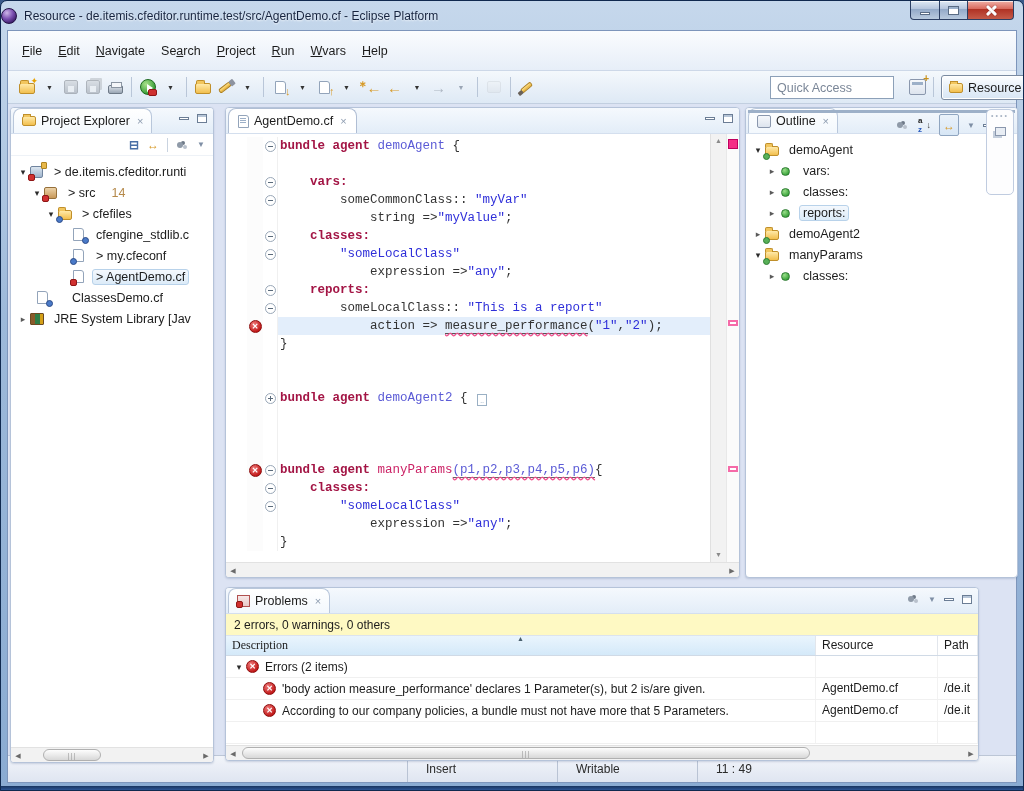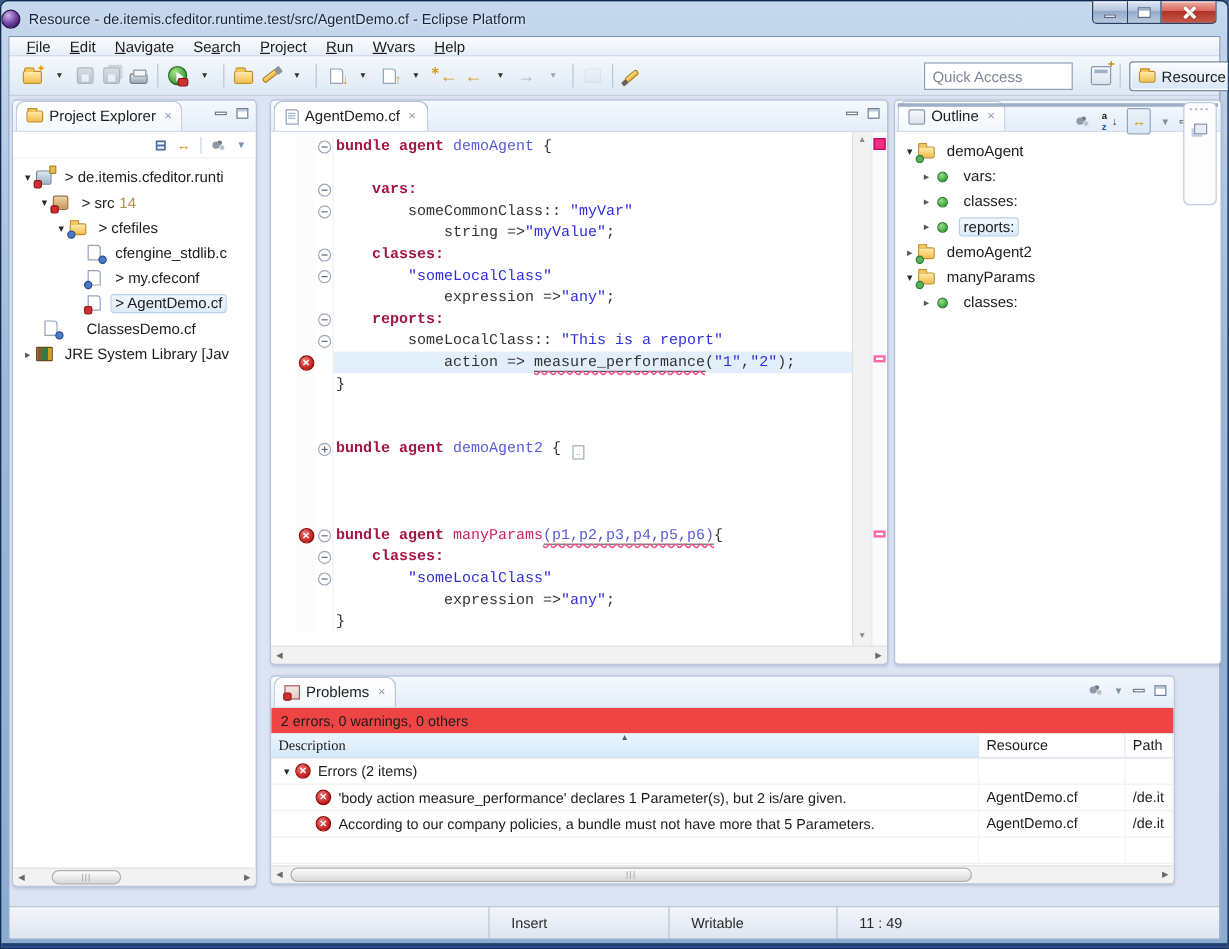--- a/index.html
+++ b/index.html
@@ -30,21 +30,21 @@
   .g-max{ width:11px; height:9px; border:1px solid #5a6c84; background:#fff; box-shadow:inset 0 2px 0 #9db2cc; }
   .g-close{ position:relative; width:12px; height:12px; }
   .g-close::before,.g-close::after{ content:""; position:absolute; left:5px; top:0; width:3px; height:13px; background:#fff; border-radius:1px; box-shadow:0 0 1px #701010;}
   .g-close::before{ transform:rotate(45deg);} .g-close::after{ transform:rotate(-45deg);}
 
   
   .client{ position:absolute; top:29px; left:6px; right:6px; bottom:7px;
     background:#e7ecf7; border:1px solid #7d95bb; display:flex; flex-direction:column; }
 
   
-  .menubar{ height:16px; background:linear-gradient(#fafcfe,#e7eef8); border-bottom:1px solid #cdd8e8;
+  .menubar{ height:40px; background:linear-gradient(#fafcfe,#e7eef8); border-bottom:1px solid #cdd8e8;
     display:flex; align-items:center; padding-left:6px; }
   .menu-item{ font-size:12.5px; color:#1c1c1c; padding:3px 8px; cursor:default; }
   .menu-item u{ text-decoration:underline; }
 
   
   .toolbar{ height:33px; background:linear-gradient(#f4f8fc,#dee9f5); border-bottom:1px solid #c2cfe0;
     display:flex; align-items:center; padding-left:8px; position:relative; }
   .tbtn{ height:24px; min-width:22px; display:flex; align-items:center; justify-content:center; padding:0 2px; }
   .tb-sep{ width:1px; height:20px; background:#b9c6d8; margin:0 5px; }
   .caret{ font-size:7px; color:#333; margin-left:1px; }
@@ -116,21 +116,21 @@
   .vb-sep{ width:1px; height:14px; background:#c9d3e0; }
 
   
   .tree{ font-size:12.5px; color:#1c1c1c; padding-top:5px; }
   .trow{ height:21px; display:flex; align-items:center; white-space:nowrap; overflow:hidden; }
   .tarr{ width:12px; flex:0 0 auto; font-size:9px; color:#5a5a5a; text-align:center; }
   .tarr.exp{ color:#2b2b2b; }
   .ticn{ position:relative; width:17px; height:16px; flex:0 0 auto; margin-right:4px; }
   .tlabel{ padding:1px 4px; border-radius:3px; }
   .tlabel.sel{ background:linear-gradient(#f4f8fd,#dcebf8); border:1px solid #b8d2ea; padding:0 3px; }
-  .tsuf{ color:#b5894a; margin-left:0; }
+  .tsuf{ color:#b5894a; margin-left:12px; }
   
   .ic-base-file{ position:absolute; left:2px; top:1px; width:11px; height:13px; background:#fff; border:1px solid #93a4ba; border-radius:0 3px 0 0; }
   .badge{ position:absolute; width:7px; height:7px; border-radius:2px; }
   .b-red{ background:#d03030; border:1px solid #8e1616; left:-1px; bottom:-1px; }
   .b-blue{ background:#4a7ac8; border:1px solid #2a4a88; border-radius:50%; }
   .icn-proj .pbox{ position:absolute; left:1px; top:2px; width:13px; height:12px; background:linear-gradient(#dce6f0,#9fb4cc); border:1px solid #70849e; border-radius:2px; }
   .icn-proj .pband{ position:absolute; right:-1px; top:-2px; width:6px; height:7px; background:#e8b84a; border:1px solid #b08420; border-radius:1px;}
   .icn-pkg .pbox{ position:absolute; left:1px; top:2px; width:13px; height:12px; background:linear-gradient(#ecd2a8,#c89858); border:1px solid #96703a; border-radius:2px; }
   .icn-folder .fbase, .icn-bundle .fbase{ position:absolute; left:1px; top:4px; width:14px; height:10px; background:linear-gradient(#ffe9a8,#f2bf4e); border:1px solid #c08f2a; border-radius:2px; }
   .icn-folder .fbase::before, .icn-bundle .fbase::before{ content:""; position:absolute; top:-4px; left:-1px; width:6px; height:3px; background:#f2c65e; border:1px solid #c08f2a; border-bottom:none; border-radius:2px 2px 0 0; }
@@ -179,21 +179,21 @@
   .hscroll .ra{ right:0; }
   .hthumb{ position:absolute; top:1px; height:12px; border:1px solid #b0b0b0; border-radius:6px; background:linear-gradient(#fdfdfd,#d8d8d8); }
   .hthumb::before{ content:"|||"; display:block; text-align:center; font-size:7px; color:#9a9a9a; line-height:12px; letter-spacing:1px; }
 
   
   .trim{ position:absolute; right:2px; top:5px; width:28px; height:86px; background:#fdfdfe; border:1px solid #c0cce0; border-radius:5px; }
   .trim .grip{ text-align:center; color:#a8b4c4; font-size:7px; letter-spacing:2px; padding-top:2px; }
   .trim .stack{ margin:8px auto 0; width:11px; height:9px; border:1px solid #8a97ad; background:#e8edf4; box-shadow:-3px 3px 0 -1px #c4cedc; }
 
   
-  .pb-summary{ font-size:12px; color:#1c1c1c; padding:4px 0 3px 8px; background:#ef4444; }
+  .pb-summary{ font-size:12px; color:#1c1c1c; padding:4px 0 3px 8px; background:#fef9c3; }
   .pb-grid{ display:grid; grid-template-columns:1fr 122px 40px; }
   .pb-head{ border-top:1px solid #dce4ee; border-bottom:1px solid #d0dae6; font-size:12px; color:#1c1c1c; }
   .pb-head .hc{ padding:2px 6px; border-right:1px solid #e2e6ec; position:relative; background:#fff; }
   .pb-head .hc.desc{ background:linear-gradient(#eaf5fd,#d4e9f9);font-family:Liberation Serif, serif; }
   .sort-arrow{ position:absolute; top:-1px; left:50%; transform:translateX(-50%); font-size:7px; color:#49606e; }
   .pb-row{ font-size:12px; color:#1c1c1c; border-bottom:1px solid #f0f0f0; height:22px; }
   .pb-row .dc{ display:flex; align-items:center; padding-left:6px; overflow:hidden; white-space:nowrap; border-right:1px solid #f2f2f2; }
   .pb-row .cell{ padding:3px 6px; border-right:1px solid #f2f2f2; overflow:hidden; white-space:nowrap; }
   .pb-row .garr{ font-size:9px; color:#2b2b2b; width:14px; text-align:center; }
   .pb-row .erricn{ margin-right:6px; flex:0 0 auto; }

